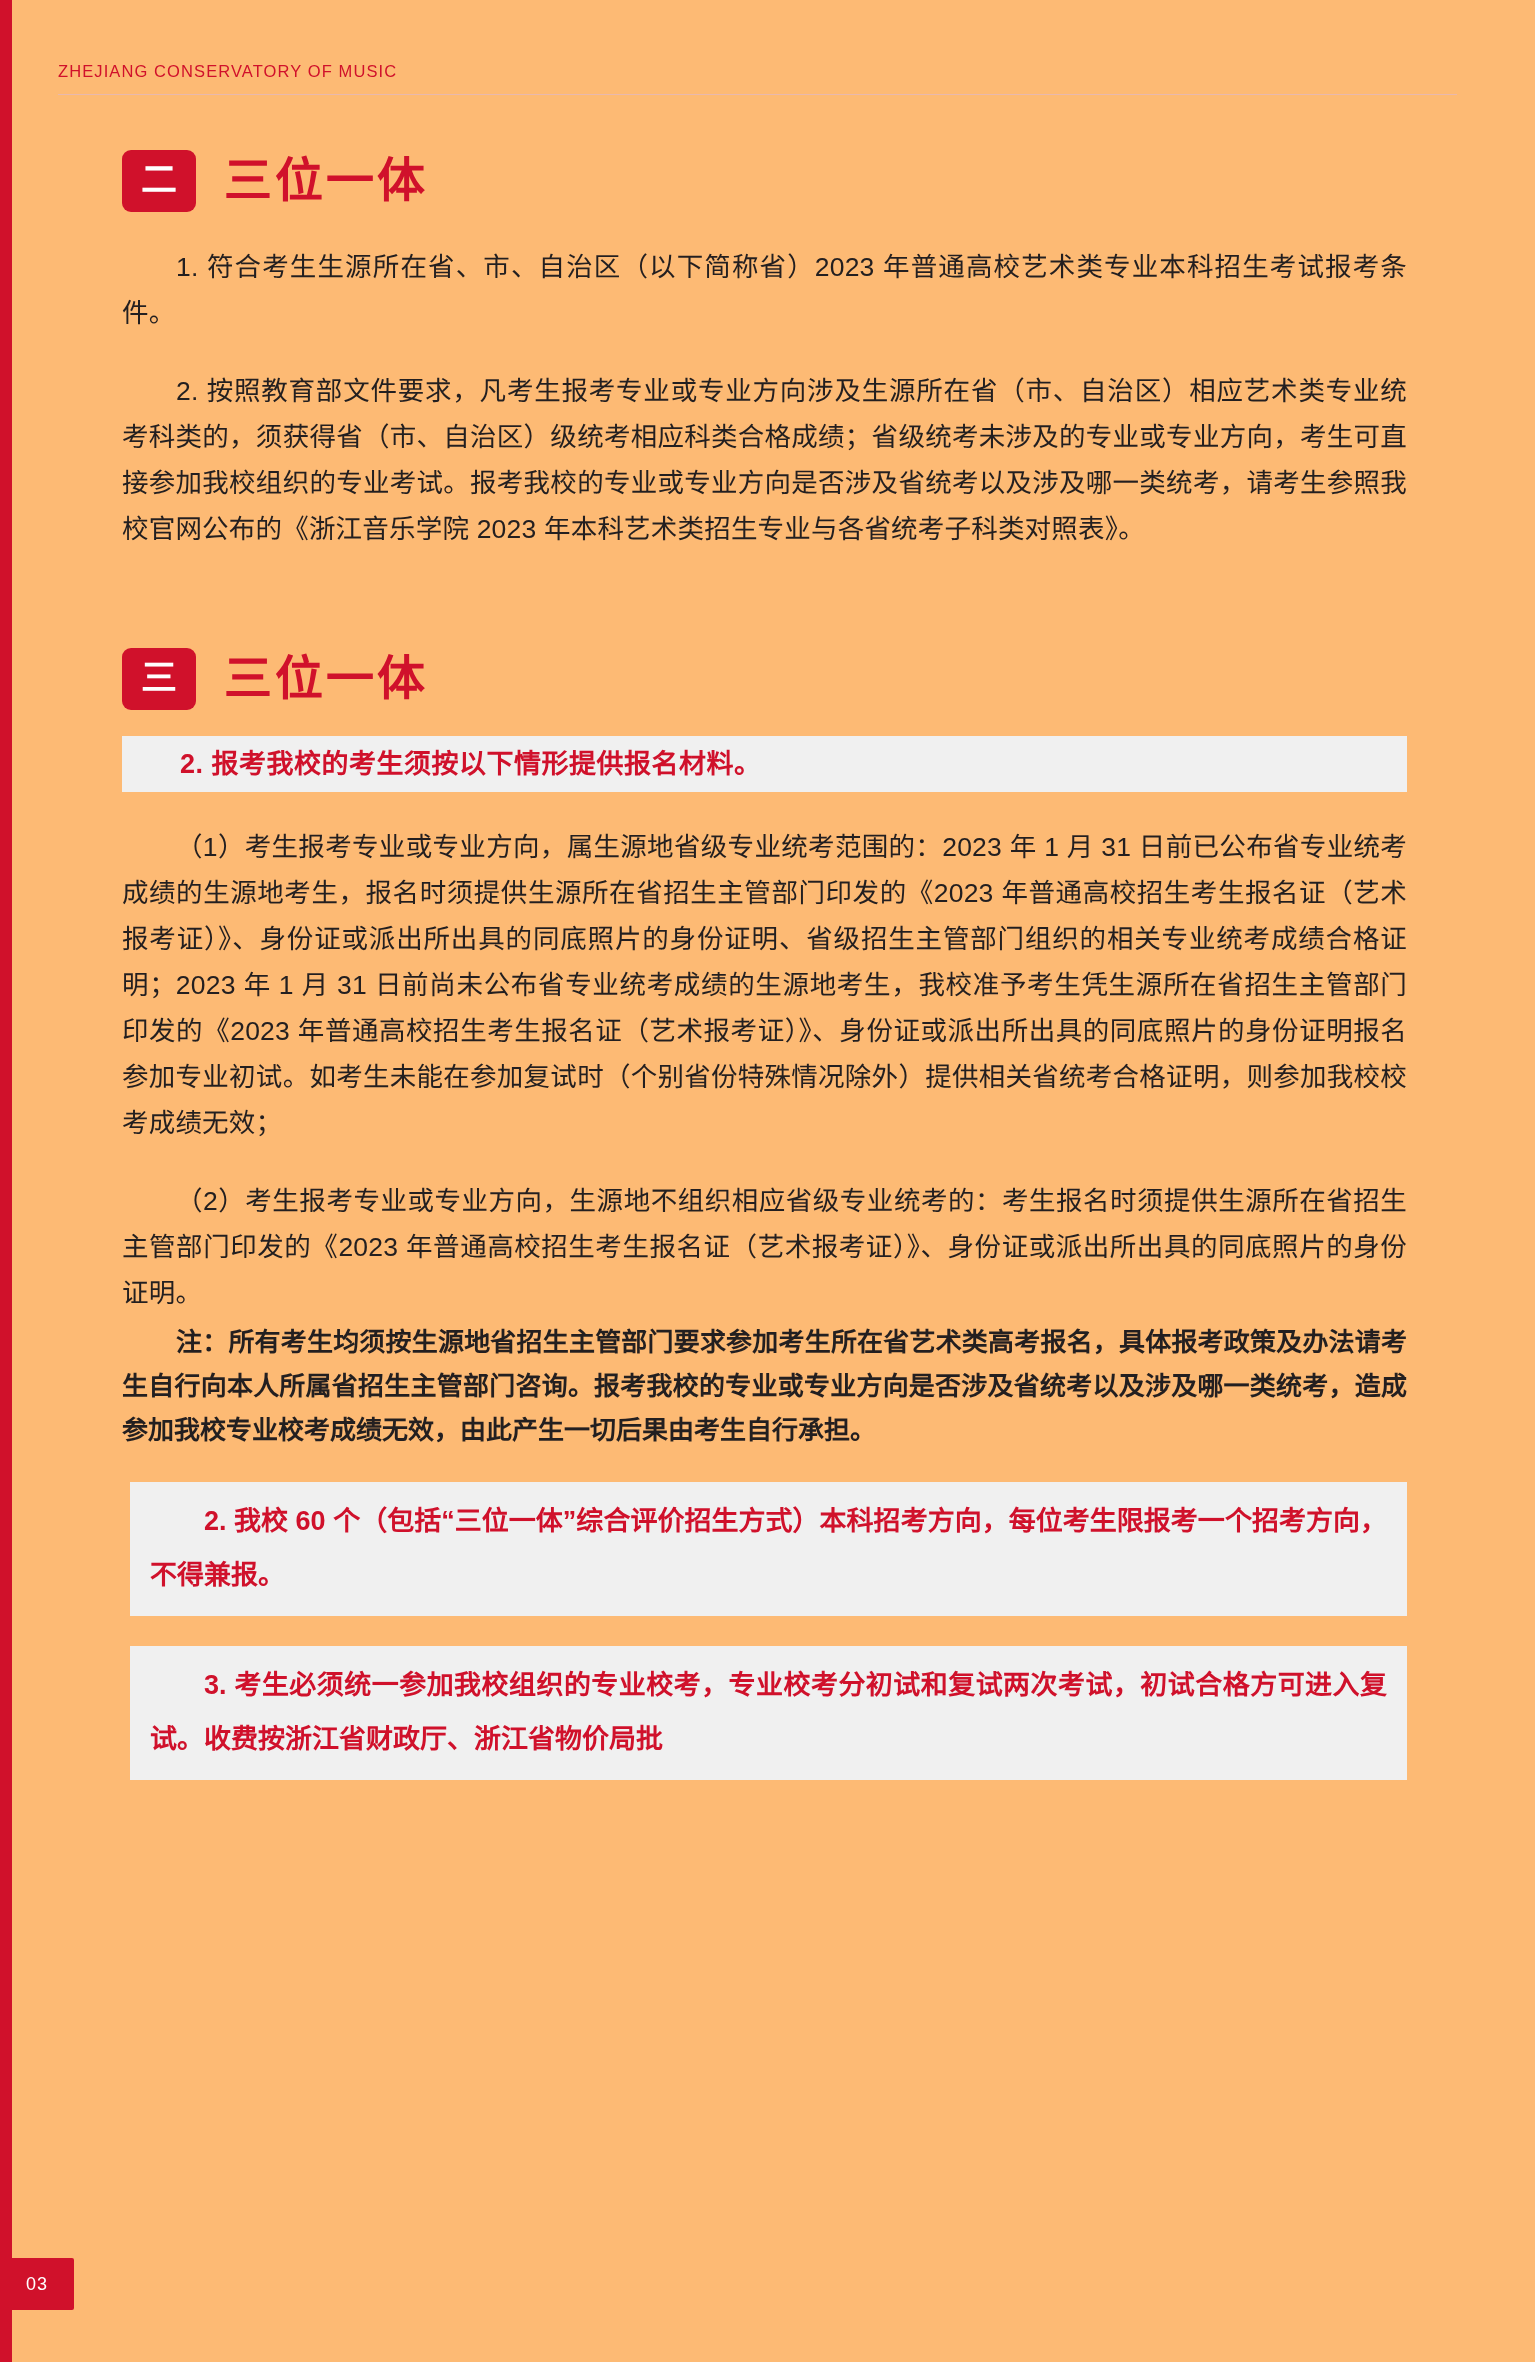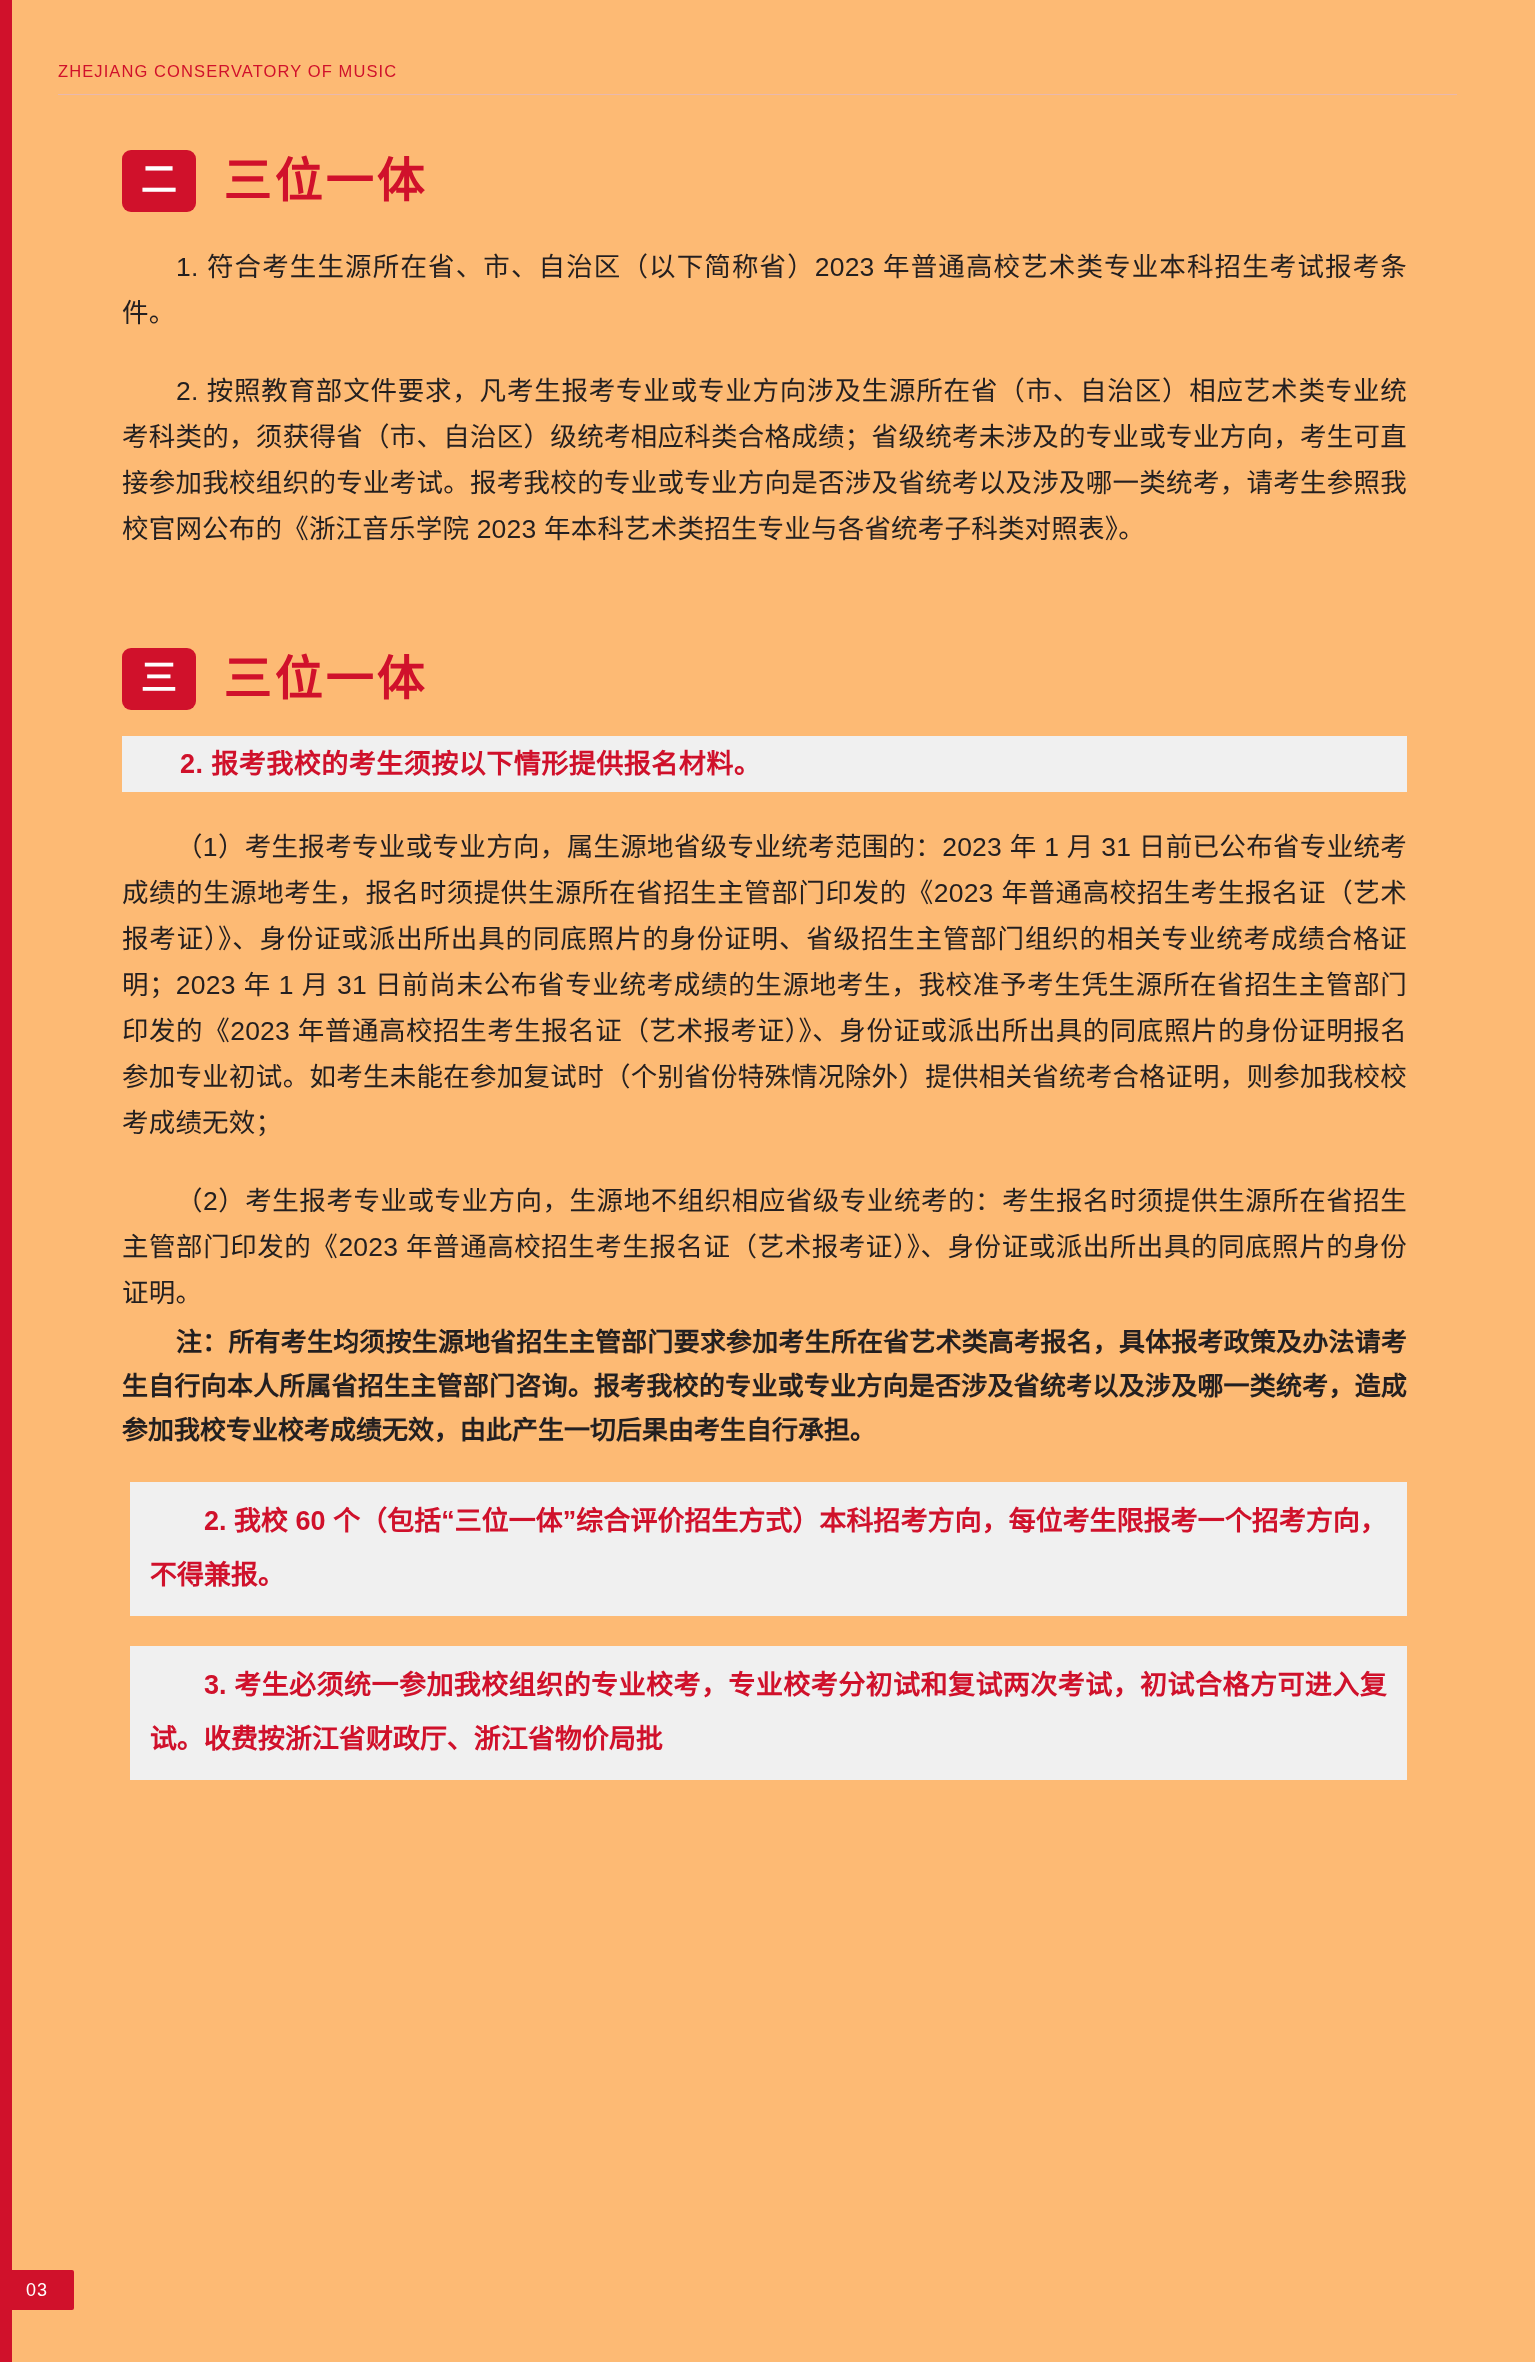--- a/index.html
+++ b/index.html
@@ -152,21 +152,21 @@
     text-justify: inter-ideograph;
   }
   .red-block .first-line { text-indent: 54px; display: block; }
 
   
   .page-num {
     position: absolute;
     left: 0;
     bottom: 52px;
     width: 74px;
-    height: 40px;
+    height: 52px;
     background: #d0112b;
     color: #ffffff;
     font-size: 18px;
     display: flex;
     align-items: center;
     justify-content: center;
     letter-spacing: 1px;
     border-top-right-radius: 2px;
     border-bottom-right-radius: 2px;
   }

